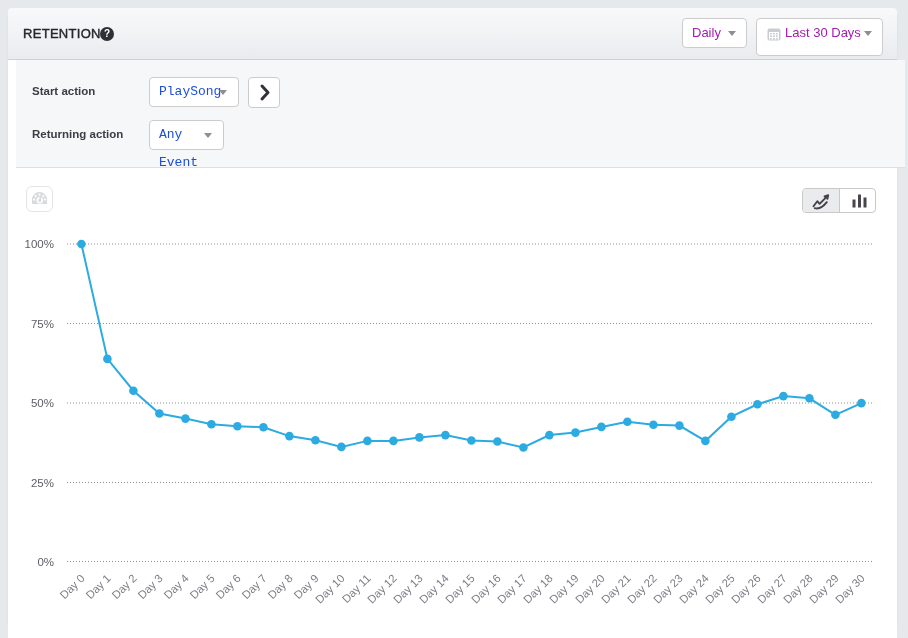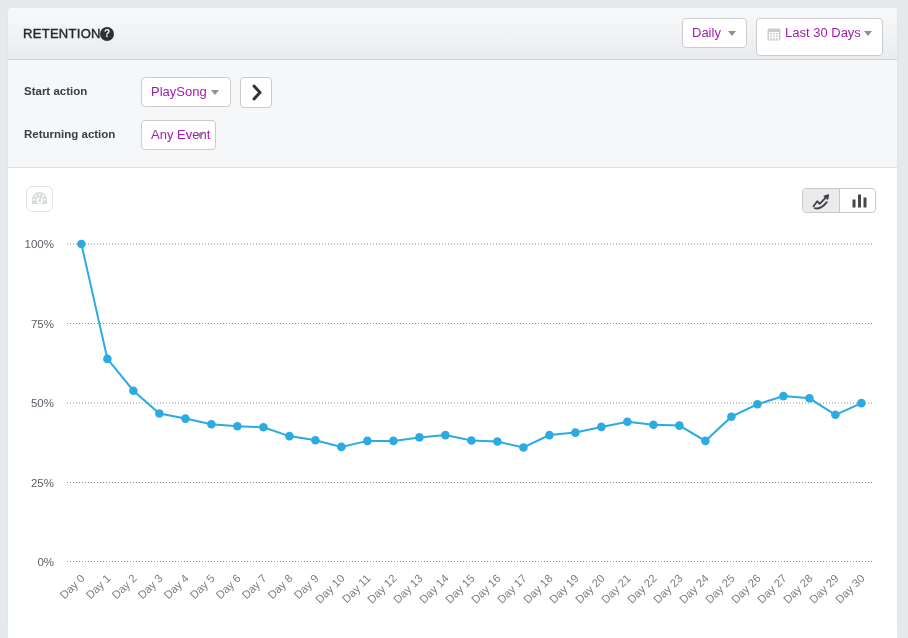--- a/index.html
+++ b/index.html
@@ -8,23 +8,23 @@
   .hdr { position:absolute; left:0; top:0; width:100%; height:52px; background:linear-gradient(#f8f9fa,#e9ecef); border-bottom:1px solid #ccd1d5; border-radius:4px 4px 0 0; }
   .hdr-title { position:absolute; left:15px; top:18px; font-size:13px; font-weight:normal; letter-spacing:0.3px; color:#26262e; -webkit-text-stroke:0.4px #26262e; }
   .qmark { position:absolute; left:92px; top:19px; width:14px; height:14px; background:#2f2f38; border-radius:50%; color:#fff; font-size:10px; font-weight:bold; text-align:center; line-height:14px; }
   .btn { position:absolute; background:#fff; border:1px solid #ccc; border-radius:4px; font-size:13px; color:#a21caf; }
   .caret { display:inline-block; width:0; height:0; border-left:4px solid transparent; border-right:4px solid transparent; border-top:5px solid #8e8e96; vertical-align:middle; }
   .daily { left:674px; top:10px; width:65px; height:30px; line-height:28px; padding-left:9px; }
   .daily .caret { position:absolute; right:10px; top:12px; }
   .last30 { left:748px; top:10px; width:127px; height:38px; line-height:28px; padding-left:28px; }
   .last30 .caret { position:absolute; right:10px; top:12px; }
   .cal { position:absolute; left:10px; top:8px; }
-  .filters { position:absolute; left:0; top:52px; width:100%; height:108px; background:#f5f7f8; border-bottom:1px solid #dde0e3; }
+  .filters { position:absolute; left:8px; top:52px; width:100%; height:108px; background:#f5f7f8; border-bottom:1px solid #dde0e3; }
   .flabel { position:absolute; left:16px; font-size:11.5px; font-weight:bold; color:#3c3c46; }
-  .dd { position:absolute; background:#fff; border:1px solid #ccc; border-radius:4px; height:30px; font-size:13px; color:#a21caf; line-height:28px; padding-left:9px; }
+  .dd { position:absolute; background:#fff; border:1px solid #ccc; border-radius:4px; height:30px; font-size:13px; color:#1d4ed8; line-height:28px; padding-left:9px;font-family:Liberation Mono, monospace; }
   .dd .caret { position:absolute; right:11px; top:12px; }
   .nextbtn { position:absolute; left:232px; top:17px; width:32px; height:31px; background:#fff; border:1px solid #ccc; border-radius:4px; }
   .chart-area { position:absolute; left:0; top:161px; width:889px; height:560px; background:#fff; border-radius:0 0 4px 4px; }
   .gaugebtn { position:absolute; left:18px; top:17px; width:27px; height:26px; border:1px solid #e2e5e8; border-radius:6px; background:#fff; }
   .toggle { position:absolute; left:794px; top:19px; width:74px; height:25px; border:1px solid #c9c9c9; border-radius:4px; background:#fff; }
   .toggle .sel { position:absolute; left:0; top:0; width:37px; height:23px; background:#e9ebed; border-right:1px solid #c9c9c9; border-radius:3px 0 0 3px; }
   svg text { font-family:"Liberation Sans", sans-serif; }
 </style>
 </head>
 <body>

